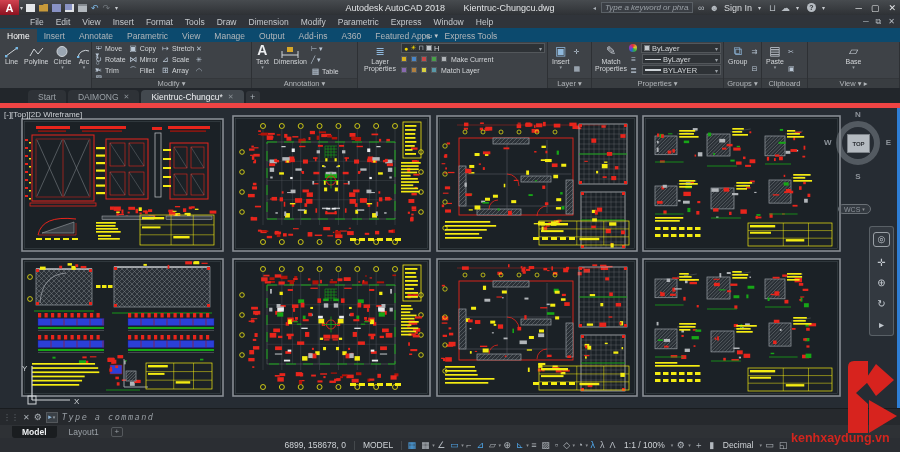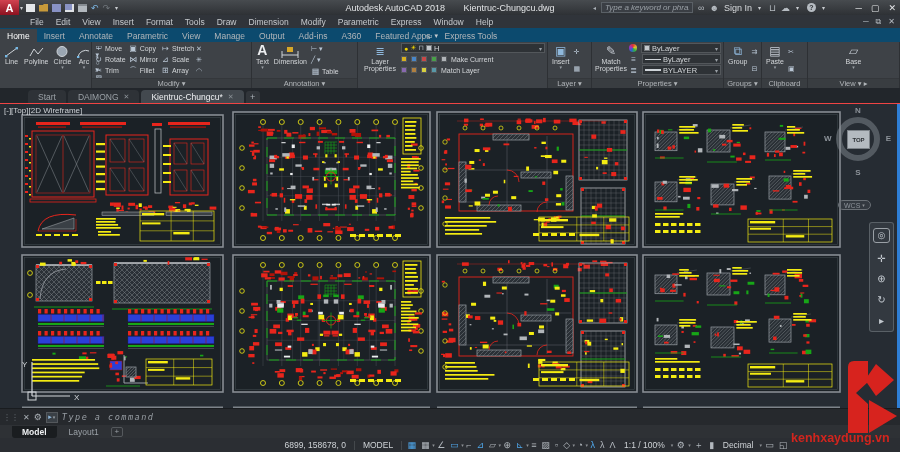--- a/index.html
+++ b/index.html
@@ -64,21 +64,21 @@
   .bgline{display:inline-block;width:16px;height:1px;background:#cfd4d9;}
 
   
   .filetabs{height:15px;background:#22262b;display:flex;align-items:flex-end;padding-left:28px;font-size:8.5px;gap:2px;}
   .ftab{height:13px;display:flex;align-items:center;gap:5px;padding:0 10px;background:#2e3237;color:#9aa0a6;border-radius:4px 4px 0 0;margin-top:16px;}
   .ftab.active{background:#43494f;color:#f0f2f4;}
   .ftab .fx{font-size:7px;color:#8a9096;}
   .ftab-plus{width:14px;height:12px;background:#31353a;color:#aab0b6;border-radius:3px 3px 0 0;display:flex;align-items:center;justify-content:center;font-size:9px;}
 
   
-  .canvas{position:relative;height:305px;background:#262c33;border-top:1px solid #ef4444;overflow:hidden;}
+  .canvas{position:relative;height:305px;background:#262c33;border-top:5px solid #ef4444;overflow:hidden;}
   .vp-label{position:absolute;left:4px;top:2px;font-size:8px;color:#ccd0d4;z-index:5;}
   #cadsvg{position:absolute;left:0;top:0;}
   .bluestrip{position:absolute;right:0;top:0;bottom:0;width:3px;background:#2e7ed5;z-index:6;}
   .viewcube{position:absolute;left:830px;top:4px;width:56px;height:82px;z-index:5;}
   .vc-ring{position:absolute;left:6px;top:9px;width:44px;height:44px;border:6px solid rgba(140,146,152,.45);border-radius:50%;}
   .vc-n{position:absolute;left:0;right:0;top:-2px;text-align:center;color:#8d939a;font-weight:bold;font-size:8px;}
   .vc-s{position:absolute;left:0;right:0;top:60px;text-align:center;color:#8d939a;font-weight:bold;font-size:8px;}
   .vc-w{position:absolute;left:-6px;top:26px;color:#8d939a;font-weight:bold;font-size:8px;}
   .vc-e{position:absolute;right:-5px;top:26px;color:#8d939a;font-weight:bold;font-size:8px;}
   .vc-face{position:absolute;left:17px;top:22px;width:23px;height:19px;background:#b4bac0;border:1px solid #7d8389;color:#2c3034;font-size:6px;font-weight:bold;display:flex;align-items:center;justify-content:center;}

